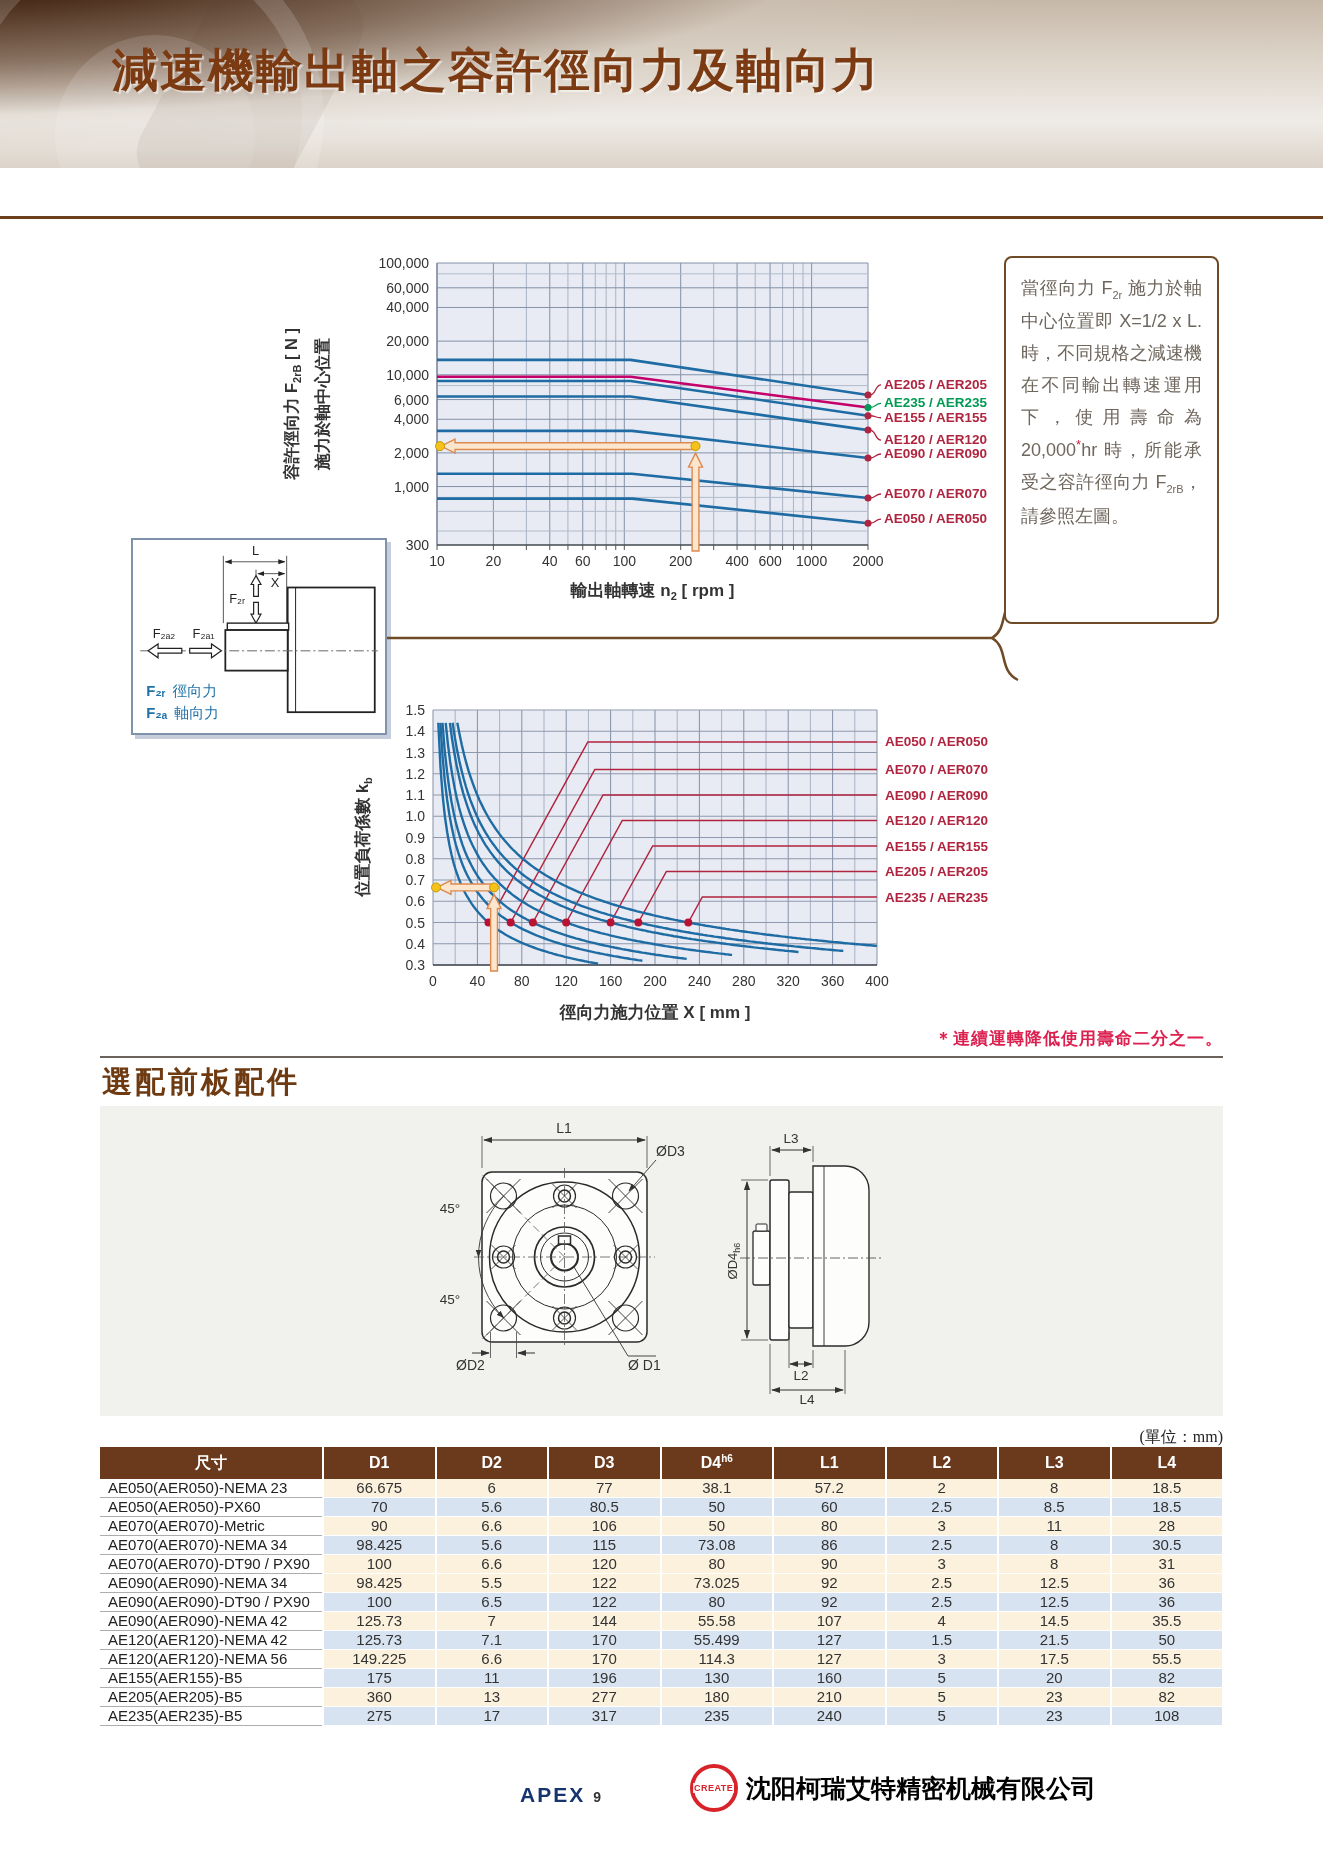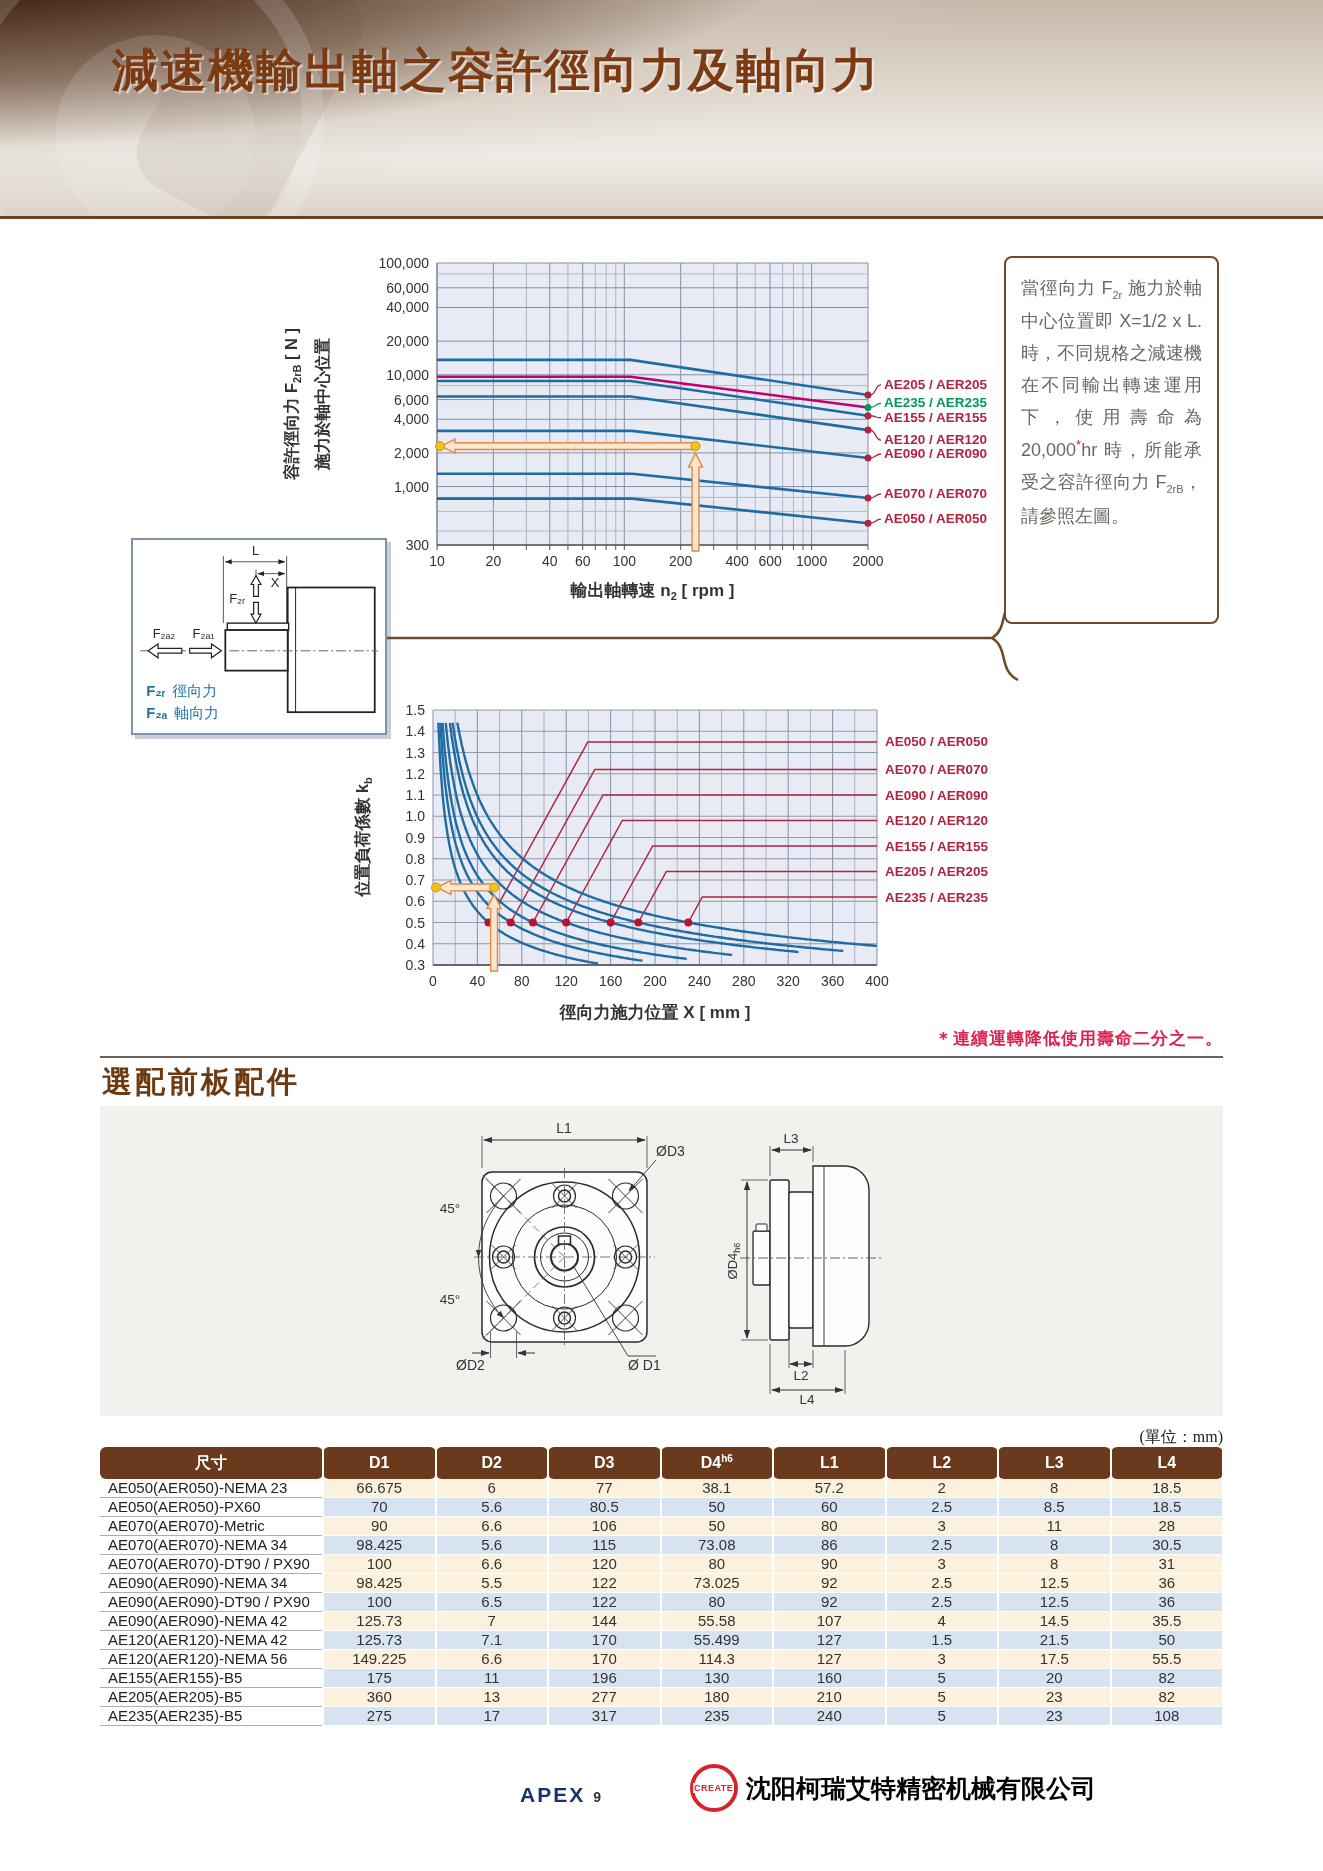--- a/index.html
+++ b/index.html
@@ -1,18 +1,18 @@
 <!DOCTYPE html>
 <html><head>
 <meta charset="utf-8">
 <style>
   html,body{margin:0;padding:0;background:#fff;font-family:"Liberation Sans",sans-serif;}
   .page{position:relative;width:1323px;height:1871px;background:#fff;overflow:hidden;}
   
-  .banner{position:absolute;left:0;top:0;width:1323px;height:216px;overflow:hidden;
+  .banner{position:absolute;left:0;top:0;width:1323px;height:168px;overflow:hidden;
     background:
       radial-gradient(120% 170% at -8% -30%, #241107 0%, #4a2d1a 20%, #8a7362 40%, rgba(210,200,188,0.35) 58%, rgba(230,225,218,0) 72%),
       linear-gradient(to bottom, #c6b8a9 0%, #ddd4c9 35%, #efece7 72%, #dcd3c9 100%);}
   .banner .g1{position:absolute;left:-50px;top:-70px;width:330px;height:330px;border-radius:50%;border:22px solid rgba(255,255,255,0.16);}
   .banner .g2{position:absolute;left:55px;top:35px;width:200px;height:200px;border-radius:50%;background:rgba(255,255,255,0.12);}
   .banner .g3{position:absolute;left:175px;top:-40px;width:150px;height:260px;border-radius:40px;background:rgba(90,60,40,0.07);transform:rotate(28deg);}
   .banner h1{position:absolute;left:112px;top:40px;margin:0;font-size:46px;font-weight:bold;color:#7b3a11;letter-spacing:2px;
     text-shadow:2px 2px 1px rgba(255,255,255,0.55);}
   .banner-rule{position:absolute;left:0;top:216px;width:1323px;height:3px;background:#6e3f1c;}
   
@@ -31,21 +31,21 @@
   .note-box sub{font-size:11px;}
   .note-box sup.star{color:#c0233a;font-size:13px;}
   .footnote{position:absolute;left:623px;top:1027px;width:600px;text-align:right;font-size:17px;font-weight:600;color:#dc2150;letter-spacing:1px;}
   .divider{position:absolute;left:100px;top:1056px;width:1123px;height:2px;background:#6b635b;}
   .acc-heading{position:absolute;left:98px;top:1058px;margin:4px;font-size:30px;font-weight:bold;color:#6d3a12;letter-spacing:3px;}
   .panel{position:absolute;left:100px;top:1106px;width:1123px;height:310px;background:#f1f1ee;}
   .units{position:absolute;left:100px;top:1427px;width:1123px;text-align:right;font-size:16px;color:#222;font-family:Liberation Serif, serif;}
   
   .tblwrap{position:absolute;left:100px;top:1447px;width:1123px;}
   table{border-collapse:collapse;table-layout:fixed;width:1123px;}
-  th{background:#6b3a1d;color:#fff;font-weight:bold;font-size:16px;height:32px;border-right:2px solid #fff;padding:0;border-radius:6px;}
+  th{background:#6b3a1d;color:#fff;font-weight:bold;font-size:16px;height:32px;border-right:2px solid #fff;padding:0;}
   th sup{font-size:10px;}
   td{text-align:center;height:18px;line-height:18px;font-size:15px;color:#333;border-right:2px solid #fff;border-bottom:1px solid #fff;padding:0;}
   td.model{background:#fff;text-align:left;padding-left:8px;color:#222;border-bottom:1px solid #adadad;border-right:2px solid #fff;margin-top:32px;}
   tr.even td.val{background:#fcf1dc;}
   tr.odd td.val{background:#d8e3f2;}
   
   .apex{position:absolute;left:520px;top:1783px;}
   .apex .brand{font-size:21px;font-weight:bold;color:#16356e;letter-spacing:2px;}
   .apex .pnum{font-size:14px;color:#333;margin-left:8px;font-weight:bold;}
   .logo{position:absolute;left:690px;top:1764px;width:50px;height:48px;}

